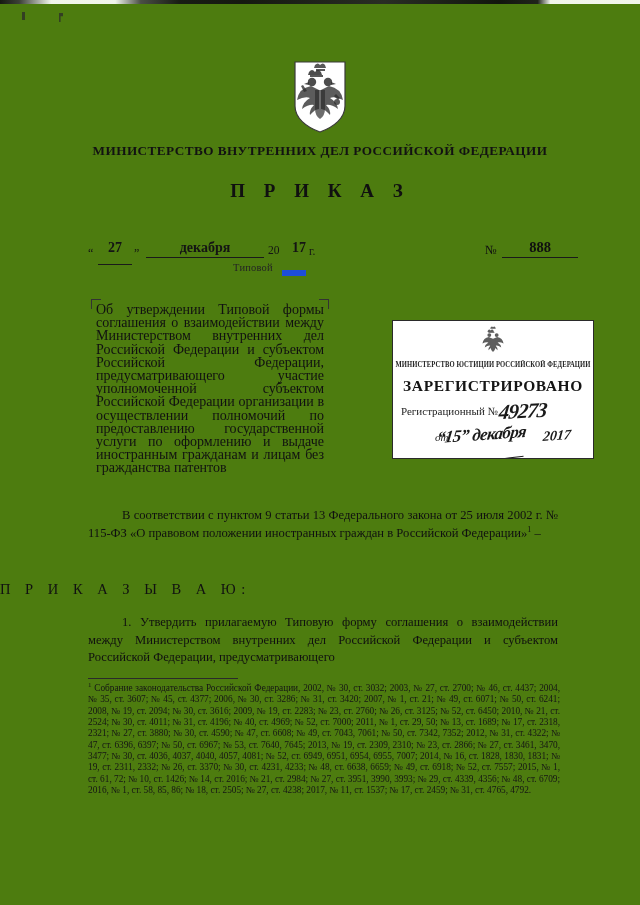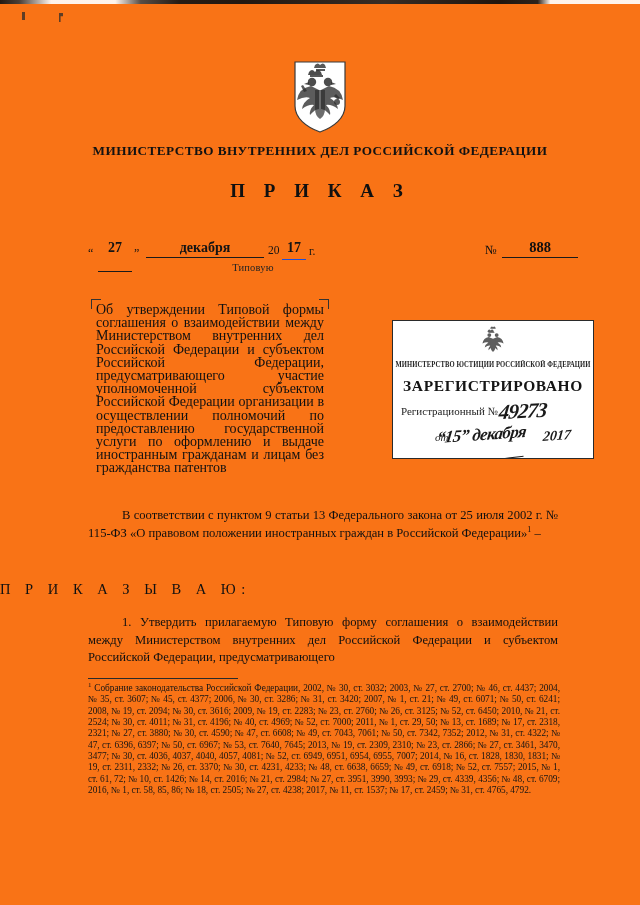--- a/index.html
+++ b/index.html
@@ -9,21 +9,21 @@
     background: #ffffff;
   }
   body {
     font-family: "Liberation Serif", "DejaVu Serif", serif;
     color: #101010;
   }
   #page {
     position: relative;
     width: 640px;
     height: 905px;
-    background: #f97316;
+    background: #4d7c0f;
     overflow: hidden;
   }
   
   .scan-edge-top {
     position: absolute;
     top: 0; left: 0;
     width: 640px; height: 4px;
     background: linear-gradient(90deg,
         #111 0%, #3a3a3a 3%, #ffffff 8%,
         #ffffff 18%, #4a4a4a 22%, #141414 28%,
@@ -86,36 +86,36 @@
     color: #141414;
   }
   .d-quote { position: absolute; top: 6px; font-size: 12px; }
   .q-open  { left: 0px; }
   .q-close { left: 46px; }
   .d-day {
     position: absolute; left: 10px; top: 0px;
     width: 34px; text-align: center;
     font-weight: 700; font-size: 14px;
     border-bottom: 1px solid #1a1a1a;
-    padding-bottom: 15px;
+    padding-bottom: 8px;
   }
   .d-month {
     position: absolute; left: 58px; top: 0px;
     width: 118px; text-align: center;
     font-weight: 700; font-size: 14px;
     border-bottom: 1px solid #1a1a1a;
     padding-bottom: 1px;
   }
   .d-20 { position: absolute; left: 180px; top: 4px; font-size: 11.5px; }
   .d-year {
     position: absolute; left: 194px; top: 0px;
-    width: 24px; text-align: center;
+    width: 24px; text-align: right;
     font-weight: 700; font-size: 14px;
-    border-bottom: 1px solid #1d4ed8;
-    padding-bottom: 3px;
+    border-bottom: 6px solid #1d4ed8;
+    padding-bottom: 14px;
   }
   .d-g { position: absolute; left: 221px; top: 5px; font-size: 11.5px; }
   .city {
     position: absolute;
     left: 88px; top: 262px;
     width: 330px;
     text-align: center;
     font-size: 10.5px;
     color: #242424;
     letter-spacing: .2px;
@@ -347,21 +347,21 @@
   <div class="date-row">
     <span class="d-quote q-open">“</span>
     <span class="d-day">27</span>
     <span class="d-quote q-close">”</span>
     <span class="d-month">декабря</span>
     <span class="d-20">20</span>
     <span class="d-year">17</span>
     <span class="d-g">г.</span>
   </div>
 
-  <div class="city">Типовую</div>
+  <div class="city">Типовой</div>
 
   <div class="num-label">№</div>
   <div class="num-value">888</div>
 
   <div class="subject">
     <span class="bracket-tl"></span>
     <span class="bracket-tr"></span>
     <span>Об утверждении Типовой формы соглашения о взаимодействии между Министерством внутренних дел Российской Федерации и субъектом Российской Федерации, предусматривающего участие уполномоченной субъектом Российской Федерации организации в осуществлении полномочий по предоставлению государственной услуги по оформлению и выдаче иностранным гражданам и лицам без гражданства патентов</span>
   </div>
 

